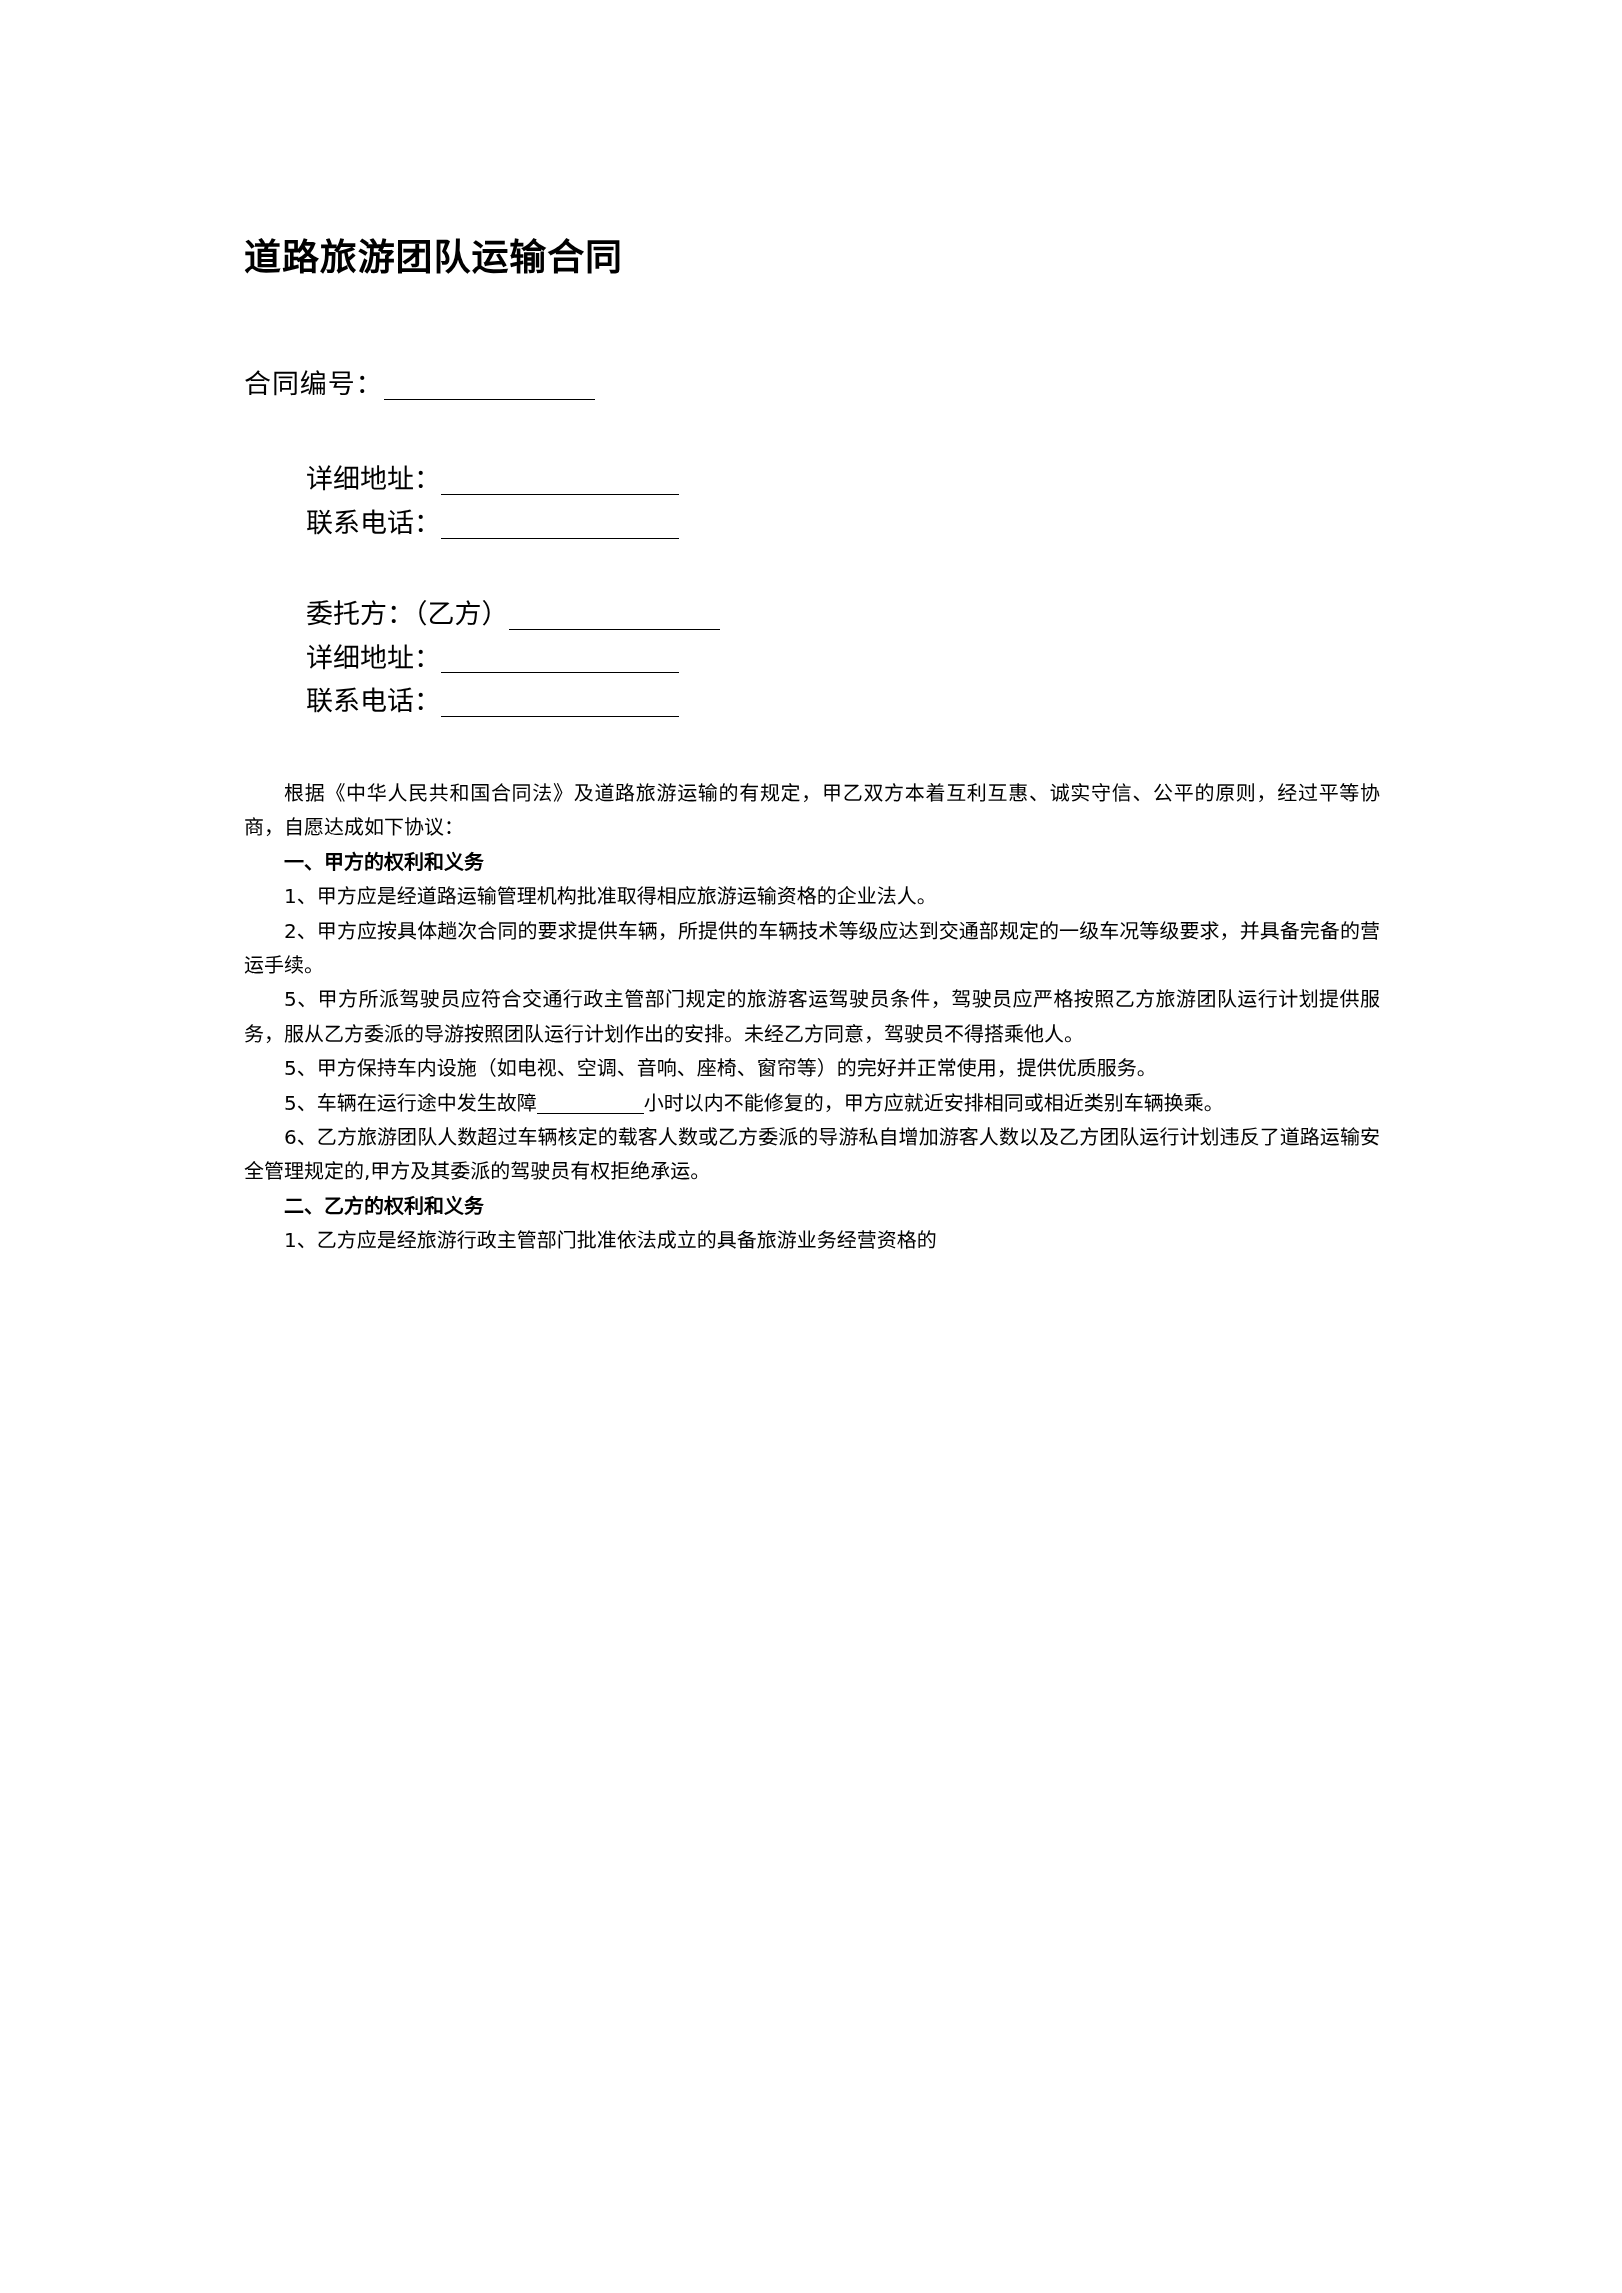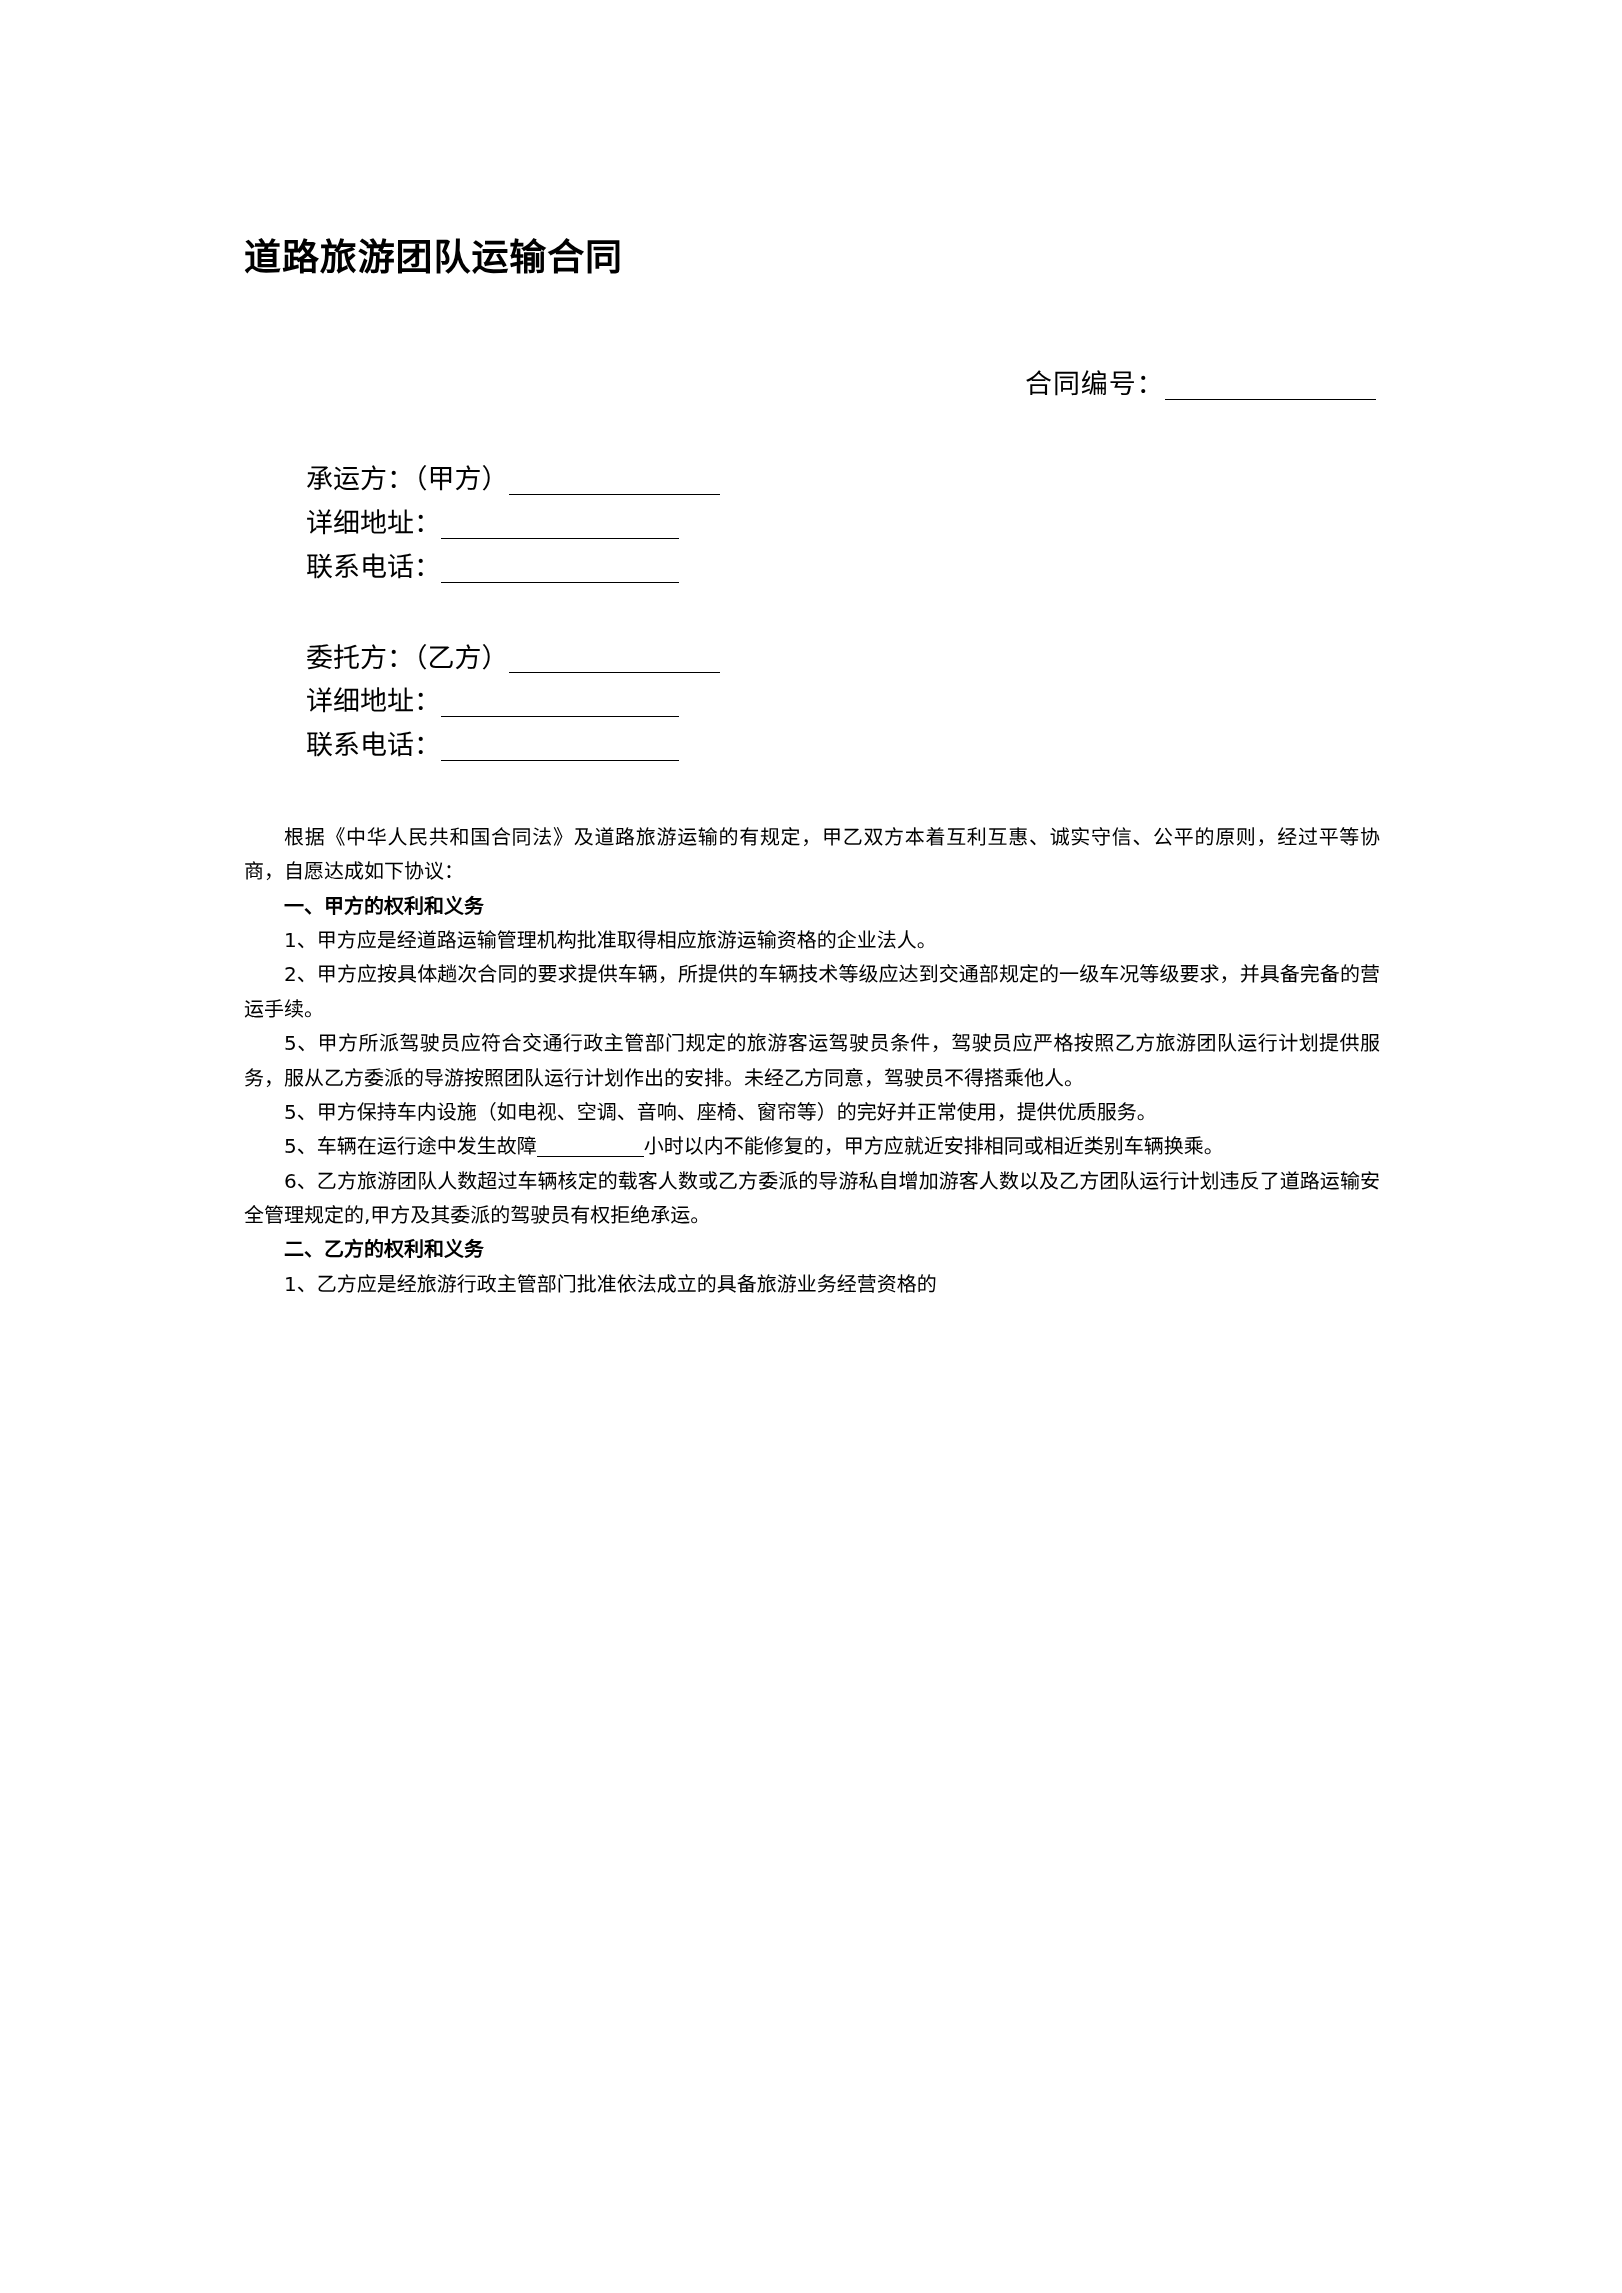--- a/index.html
+++ b/index.html
@@ -36,21 +36,21 @@
     font-size: 37px;
     letter-spacing: 0.9px;
     margin: 0;
     padding-top: 236px;
     line-height: 1.2;
   }
 
   
   .contract-no-row {
     margin-top: 82px;
-    text-align: right;
+    text-align: left;
     font-size: 27px;
     letter-spacing: 0.9px;
     padding-right: 4.5px;
   }
   .contract-no-row .label {
     font-family: "DejaVu Sans", "Liberation Sans", sans-serif;
   }
   .blank {
     display: inline-block;
     border-bottom: 1.8px solid #000;
@@ -108,23 +108,20 @@
   <div class="content">
 
     <h1 class="doc-title">道路旅游团队运输合同</h1>
 
     <div class="contract-no-row">
       <span class="label">合同编号：</span><span class="blank blank-230"></span>
     </div>
 
     <div class="party-block">
       <div class="party-line">
-        <span>承运方：（甲方）</span><span class="blank blank-230"></span>
-      </div>
-      <div class="party-line">
         <span>详细地址：</span><span class="blank blank-255"></span>
       </div>
       <div class="party-line">
         <span>联系电话：</span><span class="blank blank-255"></span>
       </div>
 
       <div class="party-gap"></div>
 
       <div class="party-line">
         <span>委托方：（乙方）</span><span class="blank blank-230"></span>

